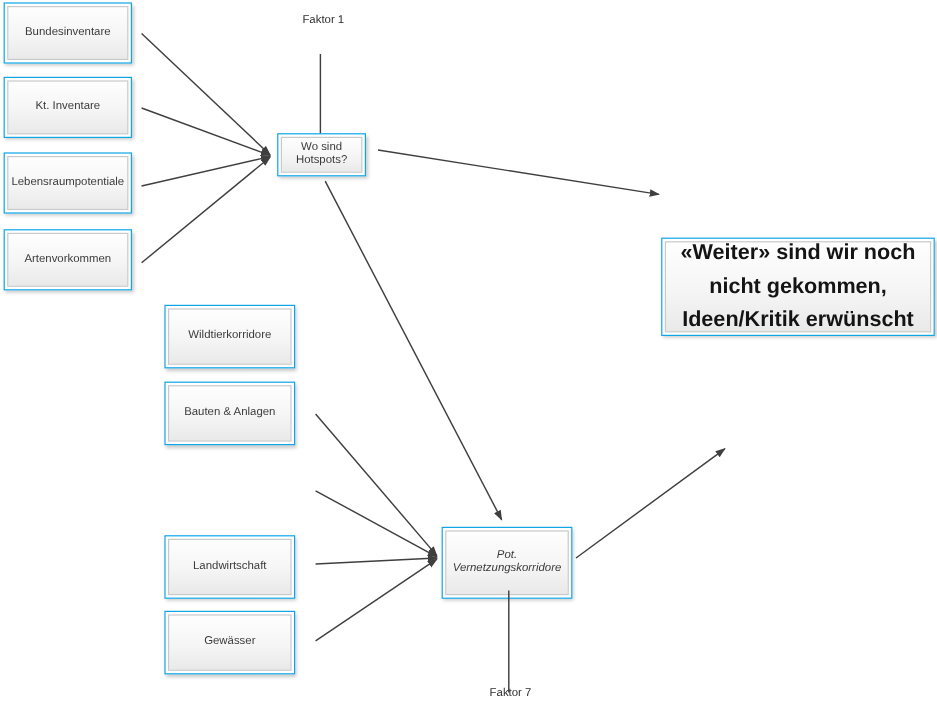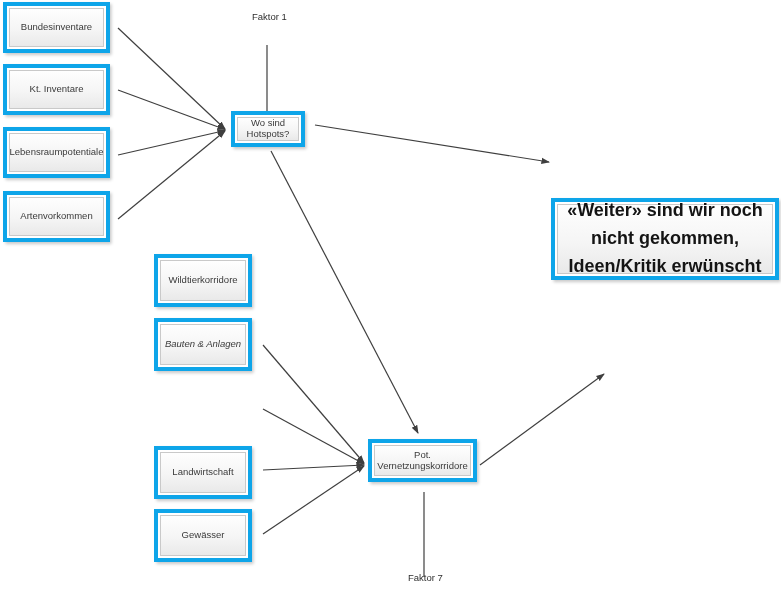--- a/index.html
+++ b/index.html
@@ -9,21 +9,21 @@
     height: 600px;
     background: #ffffff;
     font-family: "Liberation Sans", sans-serif;
     overflow: hidden;
   }
 
   
   .box {
     position: absolute;
     background: #ffffff;
-    border: 4px solid #0ea5e9;
+    border: 1px solid #0ea5e9;
     box-shadow: 1.5px 2px 3px rgba(0,0,0,0.22);
     box-sizing: border-box;
   }
   .box .inner {
     position: absolute;
     inset: 2px;
     border: 1px solid #c9c9c9;
     background: linear-gradient(180deg, #fefefe 0%, #f5f5f5 55%, #e9e9e9 100%);
     display: flex;
     align-items: center;
@@ -34,35 +34,35 @@
   }
   .box .label {
     font-size: 9.5px;
     color: #3a3a3a;
     line-height: 1.15;
   }
 
   
   .col-left  { left: 3px;   width: 107px; height: 51px; }
   
-  .col-mid   { left: 154px; width: 98px; height: 53px; }
+  .col-mid   { left: 137px; width: 109px; height: 53px; }
 
   #box-bundesinventare      { top: 2px; }
   #box-kt-inventare         { top: 64px; padding-left: 24px; }
   #box-lebensraumpotentiale { top: 127px; }
   #box-artenvorkommen       { top: 191px; }
 
   #box-wildtierkorridore      { top: 254px; }
-  #box-bauten-anlagen         { top: 318px; font-style: italic; }
+  #box-bauten-anlagen         { top: 318px; }
   #box-verkehrsinfrastruktur  { top: 383px; }
   #box-landwirtschaft         { top: 446px; }
   #box-gewaesser              { top: 509px; }
 
   #box-hotspots   { left: 231px; top: 111px; width: 74px;  height: 36px; }
-  #box-vernetzung { left: 368px; top: 439px; width: 109px; height: 43px; }
+  #box-vernetzung { left: 368px; top: 439px; width: 109px; height: 60px; font-style: italic; }
 
   #box-note { left: 551px; top: 198px; width: 228px; height: 82px; }
   #box-note .label {
     font-size: 18px;
     font-weight: bold;
     color: #141414;
     line-height: 1.55;
     padding: 0 6px;
   }
 

